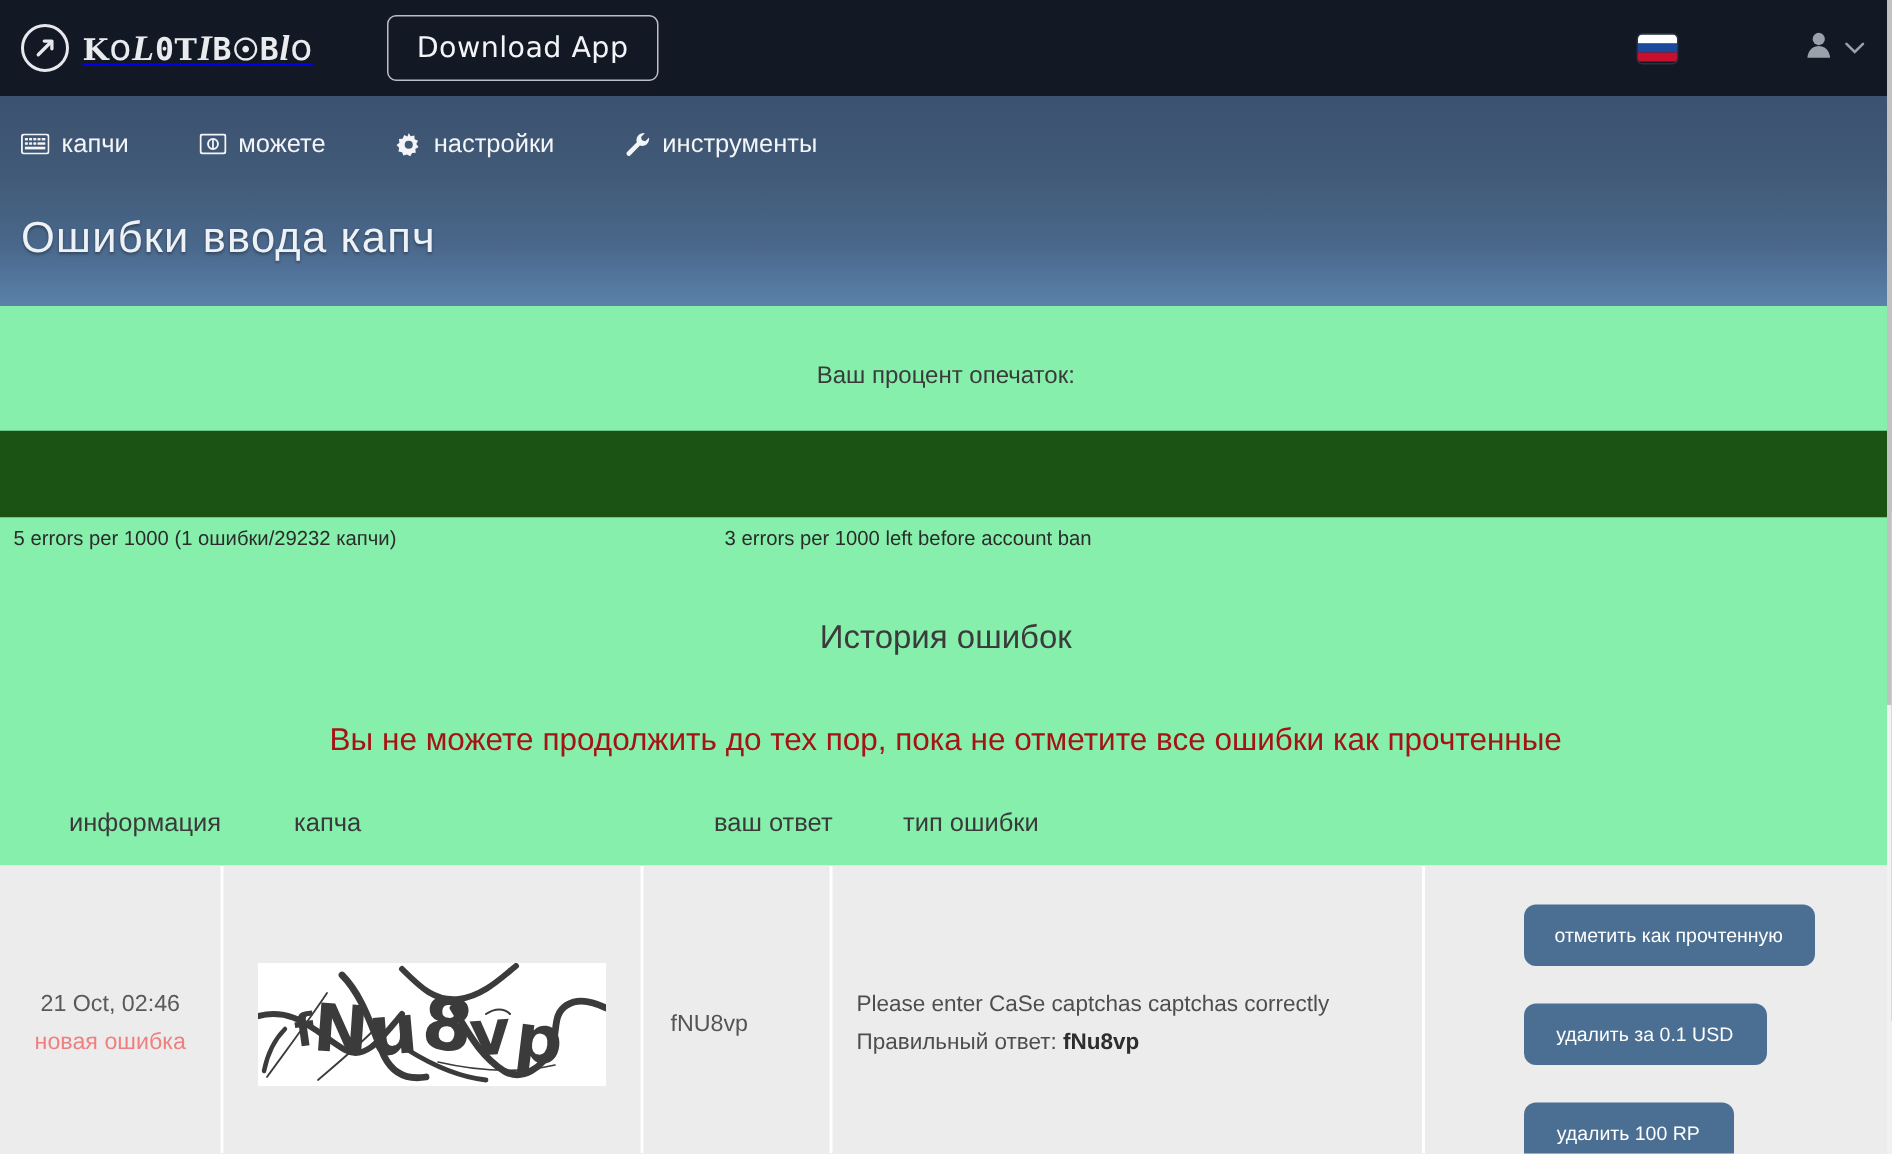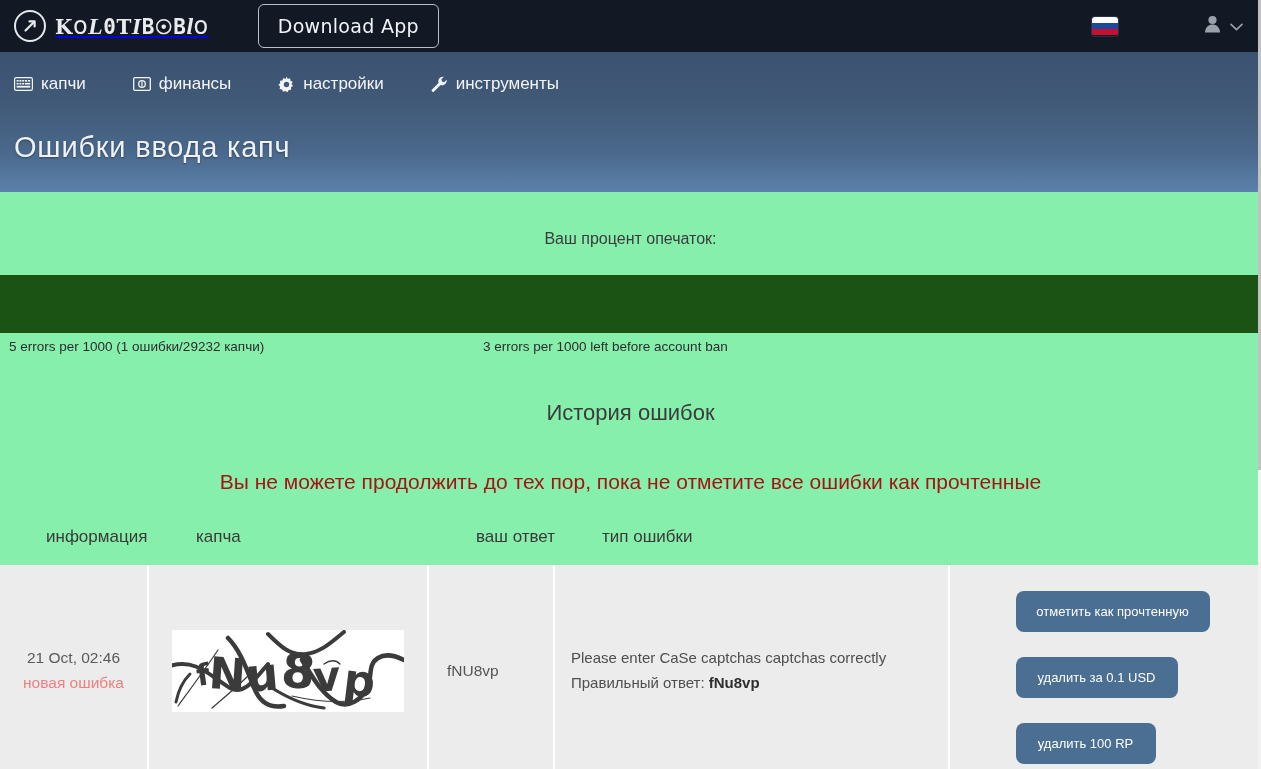--- a/index.html
+++ b/index.html
@@ -7,21 +7,21 @@
   html, body {
     margin: 0; padding: 0;
     width: 1261px; height: 769px;
     overflow: hidden;
     background: #ffffff;
     font-family: "Liberation Sans", sans-serif;
   }
 
   
   .topbar {
-    height: 52px;
+    height: 64px;
     background: #121824;
     display: flex;
     align-items: center;
     position: relative;
   }
   .brand {
     display: flex;
     align-items: center;
     margin-left: 14px;
     gap: 9px;
@@ -318,21 +318,21 @@
     </a>
 
     <a class="nav-item" href="#">
       <span class="nicon">
         <svg width="18" height="14" viewBox="0 0 18 14">
           <rect x="0.7" y="0.7" width="16.6" height="12.6" rx="1.4" fill="none" stroke="#f3f5f8" stroke-width="1.3"></rect>
           <circle cx="9" cy="7" r="3.3" fill="none" stroke="#f3f5f8" stroke-width="1.3"></circle>
           <rect x="8.4" y="4.4" width="1.2" height="5.2" fill="#f3f5f8"></rect>
         </svg>
       </span>
-      <span>финансы</span>
+      <span>можете</span>
     </a>
 
     <a class="nav-item" href="#">
       <span class="nicon">
         <svg width="17" height="17" viewBox="0 0 20 20">
           <path fill="#f3f5f8" d="M10 0.8l1.5 2.5 2.9-.5.2 2.9 2.7 1.1-1.4 2.6 1.8 2.3-2.5 1.6.3 2.9-2.9.2-1.4 2.6L8.6 17.6l-2.8.9-1-2.7-2.9-.5 .6-2.9L0.4 10.2l2.3-1.8-.4-2.9 2.9-.3L6.4 2.4l2.6 1.2z"></path>
           <circle cx="10" cy="10" r="3.2" fill="#415a77"></circle>
         </svg>
       </span>
       <span>настройки</span>

